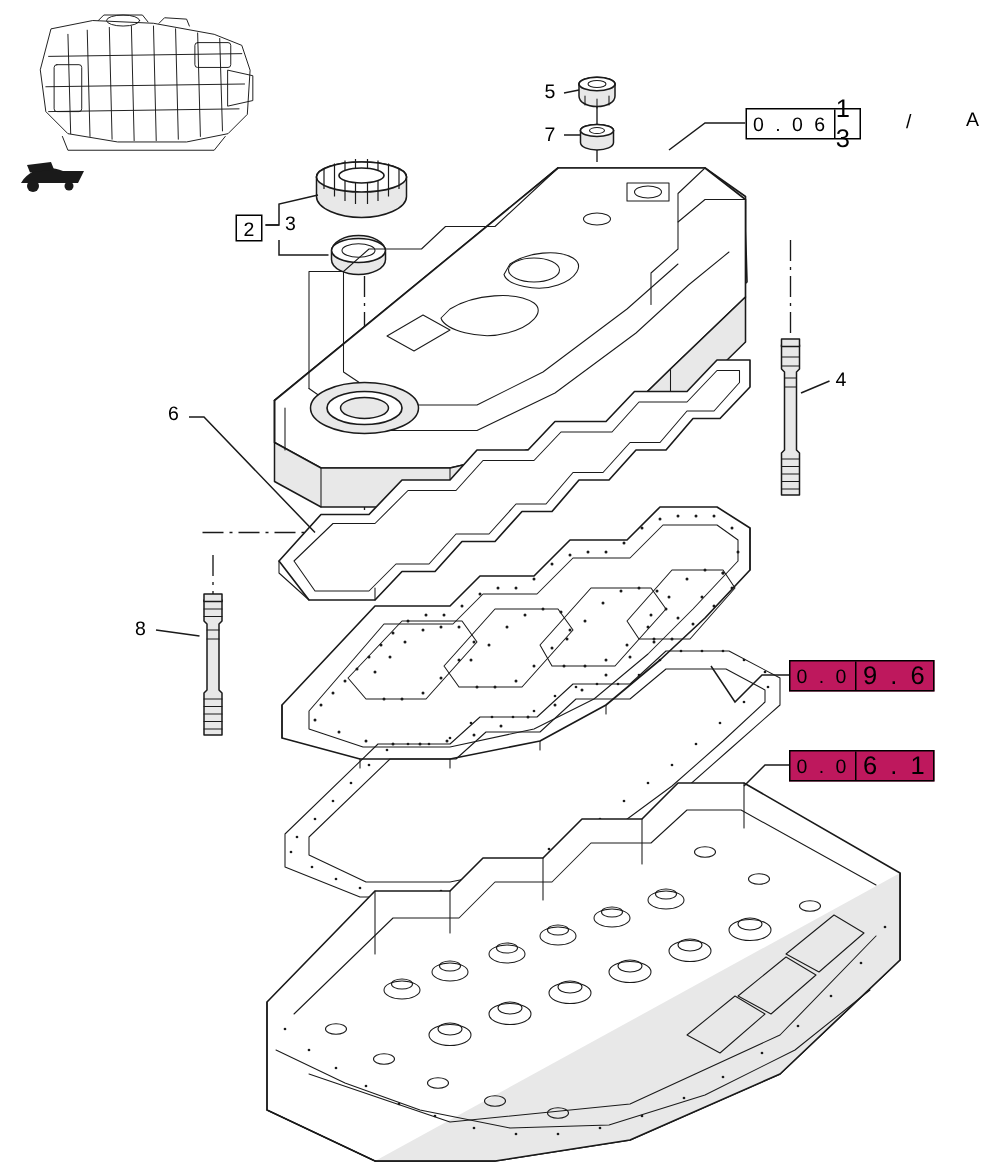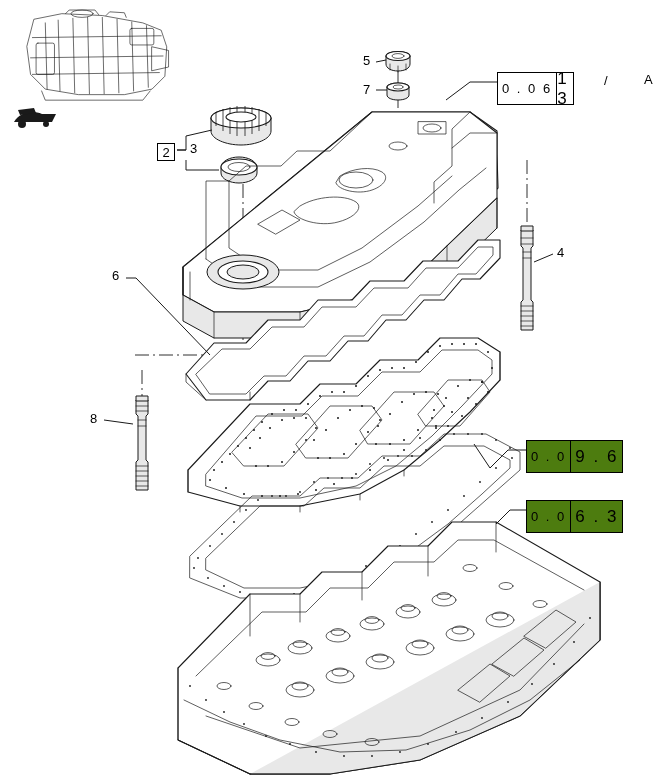--- a/index.html
+++ b/index.html
@@ -26,41 +26,41 @@
     left: 0; top: 0;
     width: 660px;
     height: 780px;
   }
   .ref-box {
     position: absolute;
     display: flex;
     align-items: stretch;
     border: 1px solid #000;
     background: #ffffff;
-    height: 33px;
+    height: 21px;
     box-sizing: border-box;
   }
   .ref-box .code {
     display: flex;
     align-items: center;
     padding: 0 4px;
     font-size: 13px;
     letter-spacing: 2px;
     font-family: "Liberation Sans", sans-serif;
   }
   .ref-box .tail {
     display: flex;
     align-items: center;
     justify-content: center;
     border-left: 1px solid #000;
     width: 16px;
     font-size: 17px;
   }
   .ref-shade {
-    background: #4d7c0f;
+    background: #be185d;
   }
   .num-box {
     position: absolute;
     border: 1px solid #000;
     background: #fff;
     width: 18px;
     height: 18px;
     display: flex;
     align-items: center;
     justify-content: center;
@@ -529,20 +529,20 @@
     <span>/</span>
   </div>
 
   <div class="ref-box ref-shade" style="left:526px; top:440px;">
     <span class="code">0 . 0</span>
     <span class="tail" style="width:auto; padding:0 4px; letter-spacing:2px;">9 . 6</span>
   </div>
 
   <div class="ref-box ref-shade" style="left:526px; top:500px;">
     <span class="code">0 . 0</span>
-    <span class="tail" style="width:auto; padding:0 4px; letter-spacing:2px;">6 . 3</span>
+    <span class="tail" style="width:auto; padding:0 4px; letter-spacing:2px;">6 . 1</span>
   </div>
 
   <div class="corner-letter" style="left:644px; top:72px;">
     <span>A</span>
   </div>
 
 </div>
 
 </body></html>

